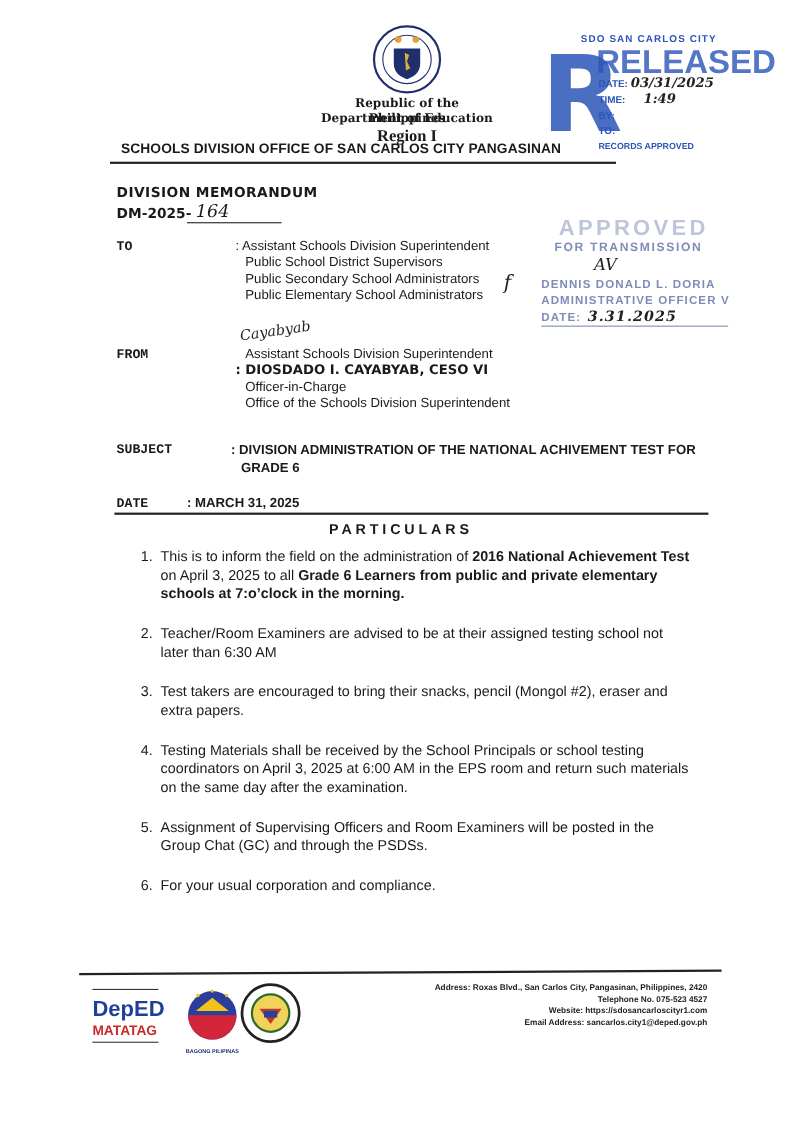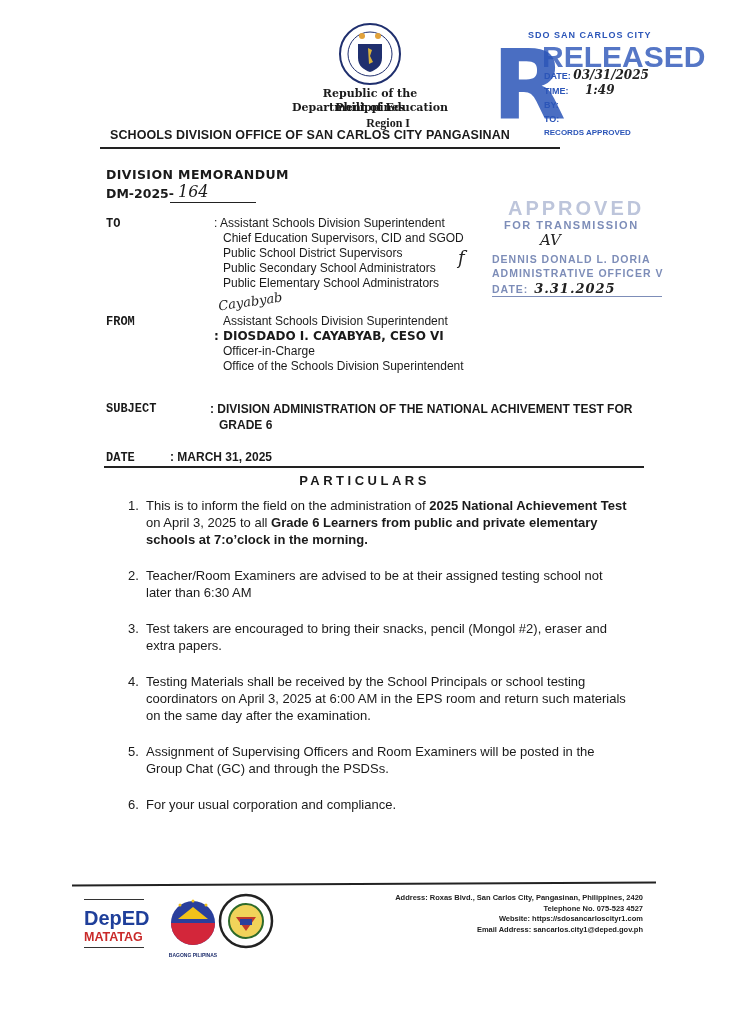--- a/index.html
+++ b/index.html
@@ -4,21 +4,21 @@
 <style>
   html, body { margin: 0; padding: 0; }
   body {
     width: 729px; height: 1024px; background: #ffffff; position: relative; overflow: hidden;
     font-family: "Liberation Sans", sans-serif; color: #1a1a1a;
   }
   .abs { position: absolute; }
   
   .seal { left: 338px; top: 22px; width: 64px; height: 64px; }
   .gothic { font-family: "DejaVu Serif", serif; font-weight: bold; font-size: 11px; text-align: center; left: 290px; width: 160px; line-height: 14px; }
-  .region { left: 330px; width: 80px; text-align: right; font-family: "Liberation Serif", serif; font-weight: bold; font-size: 12px; top: 116px; }
+  .region { left: 330px; width: 80px; text-align: center; font-family: "Liberation Serif", serif; font-weight: bold; font-size: 15px; top: 116px; }
   .office { left: 110px; top: 128px; font-weight: bold; font-size: 12.5px; letter-spacing: 0.1px; }
   .rule { background: #222; height: 2px; }
   
   .stamp-released { left: 492px; top: 30px; width: 200px; height: 108px; color: #2b55b8; }
   .stamp-approved { left: 470px; top: 195px; width: 200px; height: 110px; color: #7d8db8; }
   
   .memo-title { left: 106px; top: 167px; font-family: "DejaVu Sans", sans-serif; font-weight: bold; font-size: 12.5px; letter-spacing: 0.4px; }
   .memo-num { left: 106px; top: 186px; font-family: "DejaVu Sans", sans-serif; font-weight: bold; font-size: 12.5px; }
   .memo-num-val { left: 170px; top: 182px; width: 78px; border-bottom: 1.5px solid #222; font-family: "DejaVu Serif", serif; font-style: italic; font-size: 16px; padding-left: 8px; height: 20px; }
   .label { font-family: Liberation Mono, monospace; font-weight: bold; font-size: 12px; left: 106px; }
@@ -83,21 +83,20 @@
   <div class="abs" style="left:22px; top:72px; font-size:10.5px; font-weight:bold; letter-spacing:1px; white-space:nowrap;">ADMINISTRATIVE OFFICER V</div>
   <div class="abs" style="left:22px; top:86px; font-size:10.5px; font-weight:bold; letter-spacing:1px; width:170px; border-bottom:1px solid #7d8db8;">
     <span>DATE:</span>
     <span class="sig" style="color:#222; font-size:13px; margin-left:2px;">3.31.2025</span>
   </div>
 </div>
 
 <div class="abs label" style="top:217px">TO</div>
 <div class="abs colon-block" style="top:216px">
   <div class="line">: Assistant Schools Division Superintendent</div>
-  <div class="line indent">Chief Education Supervisors, CID and SGOD</div>
   <div class="line indent">Public School District Supervisors</div>
   <div class="line indent">Public Secondary School Administrators</div>
   <div class="line indent">Public Elementary School Administrators</div>
 </div>
 
 <div class="abs sig" style="left:218px; top:294px; font-size:13px; color:#222; transform:rotate(-8deg);">Cayabyab</div>
 <div class="abs label" style="top:315px">FROM</div>
 <div class="abs colon-block" style="top:314px">
   <div class="line indent">Assistant Schools Division Superintendent</div>
   <div class="line" style="font-family:'DejaVu Sans',sans-serif; font-weight:bold; font-size:12px;">: DIOSDADO I. CAYABYAB, CESO VI</div>
@@ -113,21 +112,21 @@
 
 <div class="abs label" style="top:451px">DATE</div>
 <div class="abs" style="left:170px; top:450px; font-weight:bold; font-size:12px;">: MARCH 31, 2025</div>
 <div class="abs rule" style="left:104px; top:466px; width:540px; height:1.5px;"></div>
 
 <div class="abs particulars">PARTICULARS</div>
 
 <div class="abs items" id="items">
   <div class="item">
       <span class="num">1.</span>
-      <span class="txt"><span>This is to inform the field on the administration of </span><b>2025 National Achievement Test</b><span> on April 3, 2025 to all </span><b>Grade 6 Learners from public and private elementary schools at 7:o’clock in the morning.</b></span>
+      <span class="txt"><span>This is to inform the field on the administration of </span><b>2016 National Achievement Test</b><span> on April 3, 2025 to all </span><b>Grade 6 Learners from public and private elementary schools at 7:o’clock in the morning.</b></span>
     </div>
   <div class="item">
       <span class="num">2.</span>
       <span class="txt"><span>Teacher/Room Examiners are advised to be at their assigned testing school not later than 6:30 AM</span></span>
     </div>
   <div class="item">
       <span class="num">3.</span>
       <span class="txt"><span>Test takers are encouraged to bring their snacks, pencil (Mongol #2), eraser and extra papers.</span></span>
     </div>
   <div class="item">

